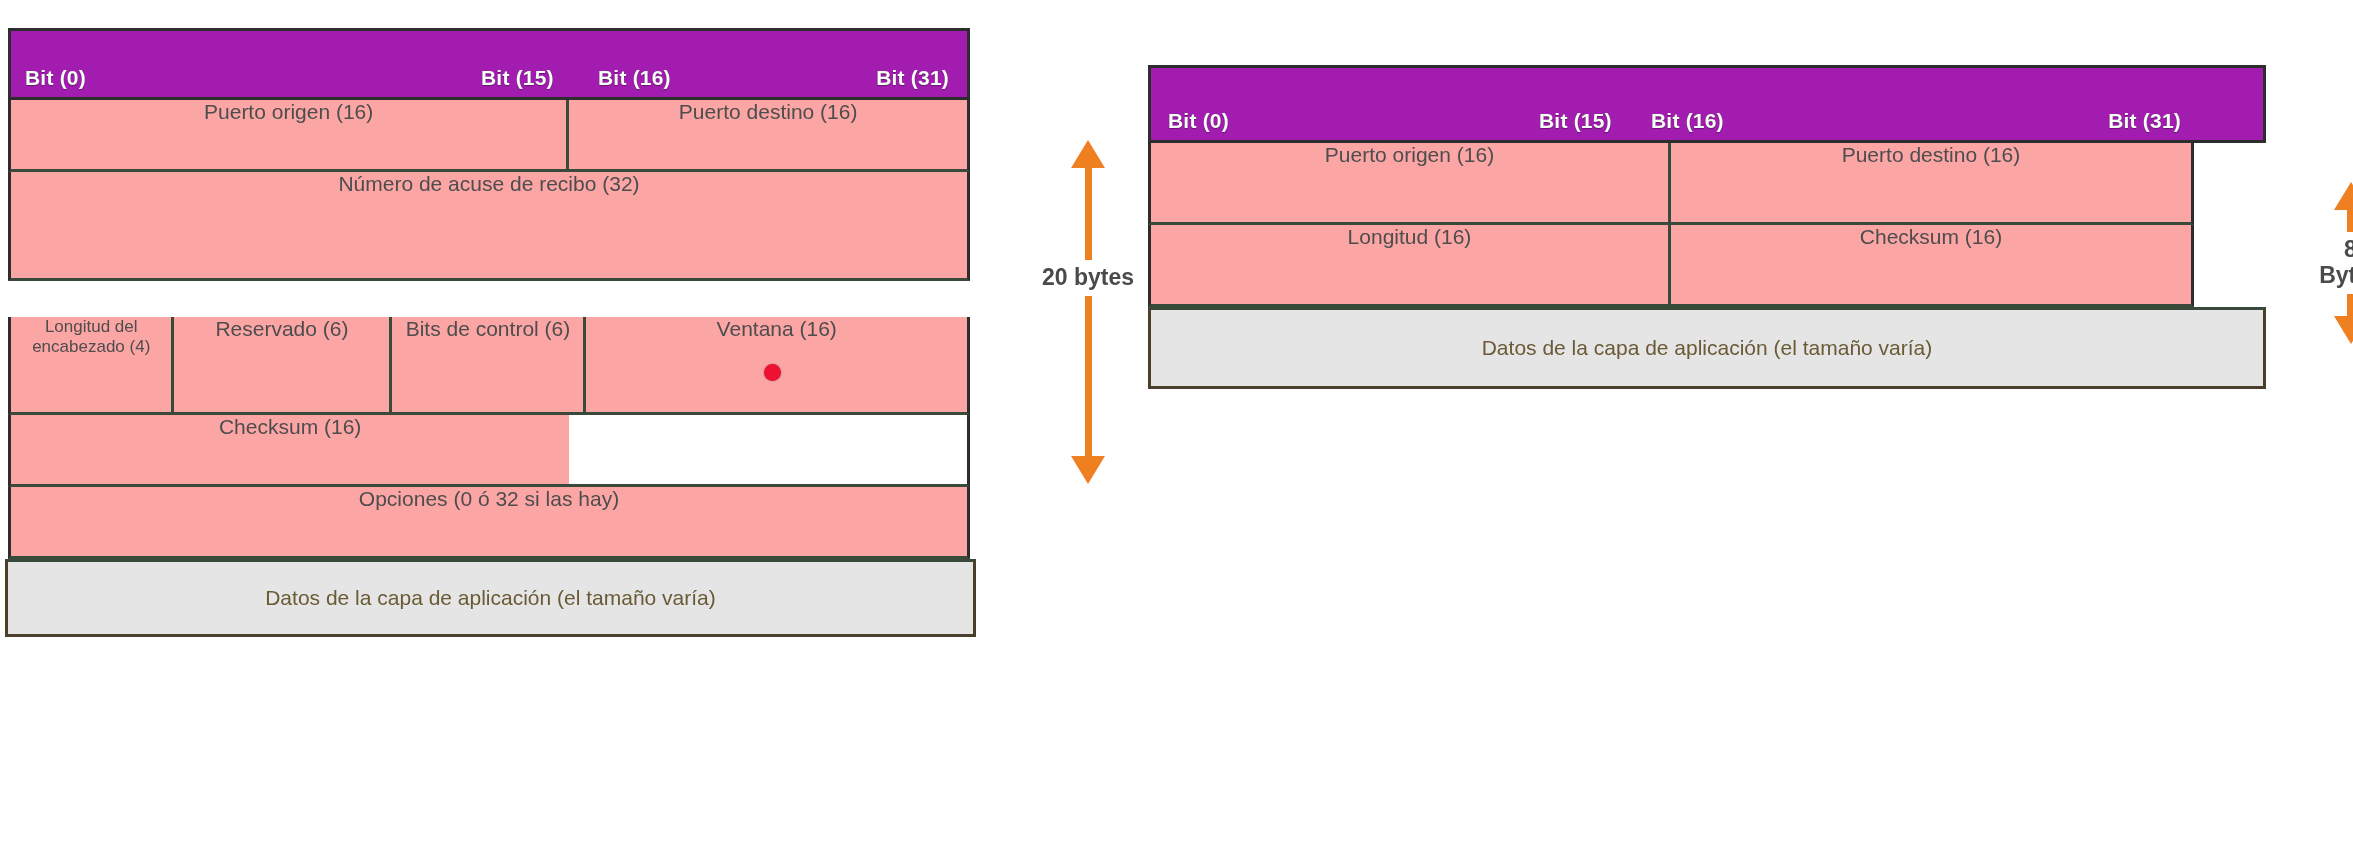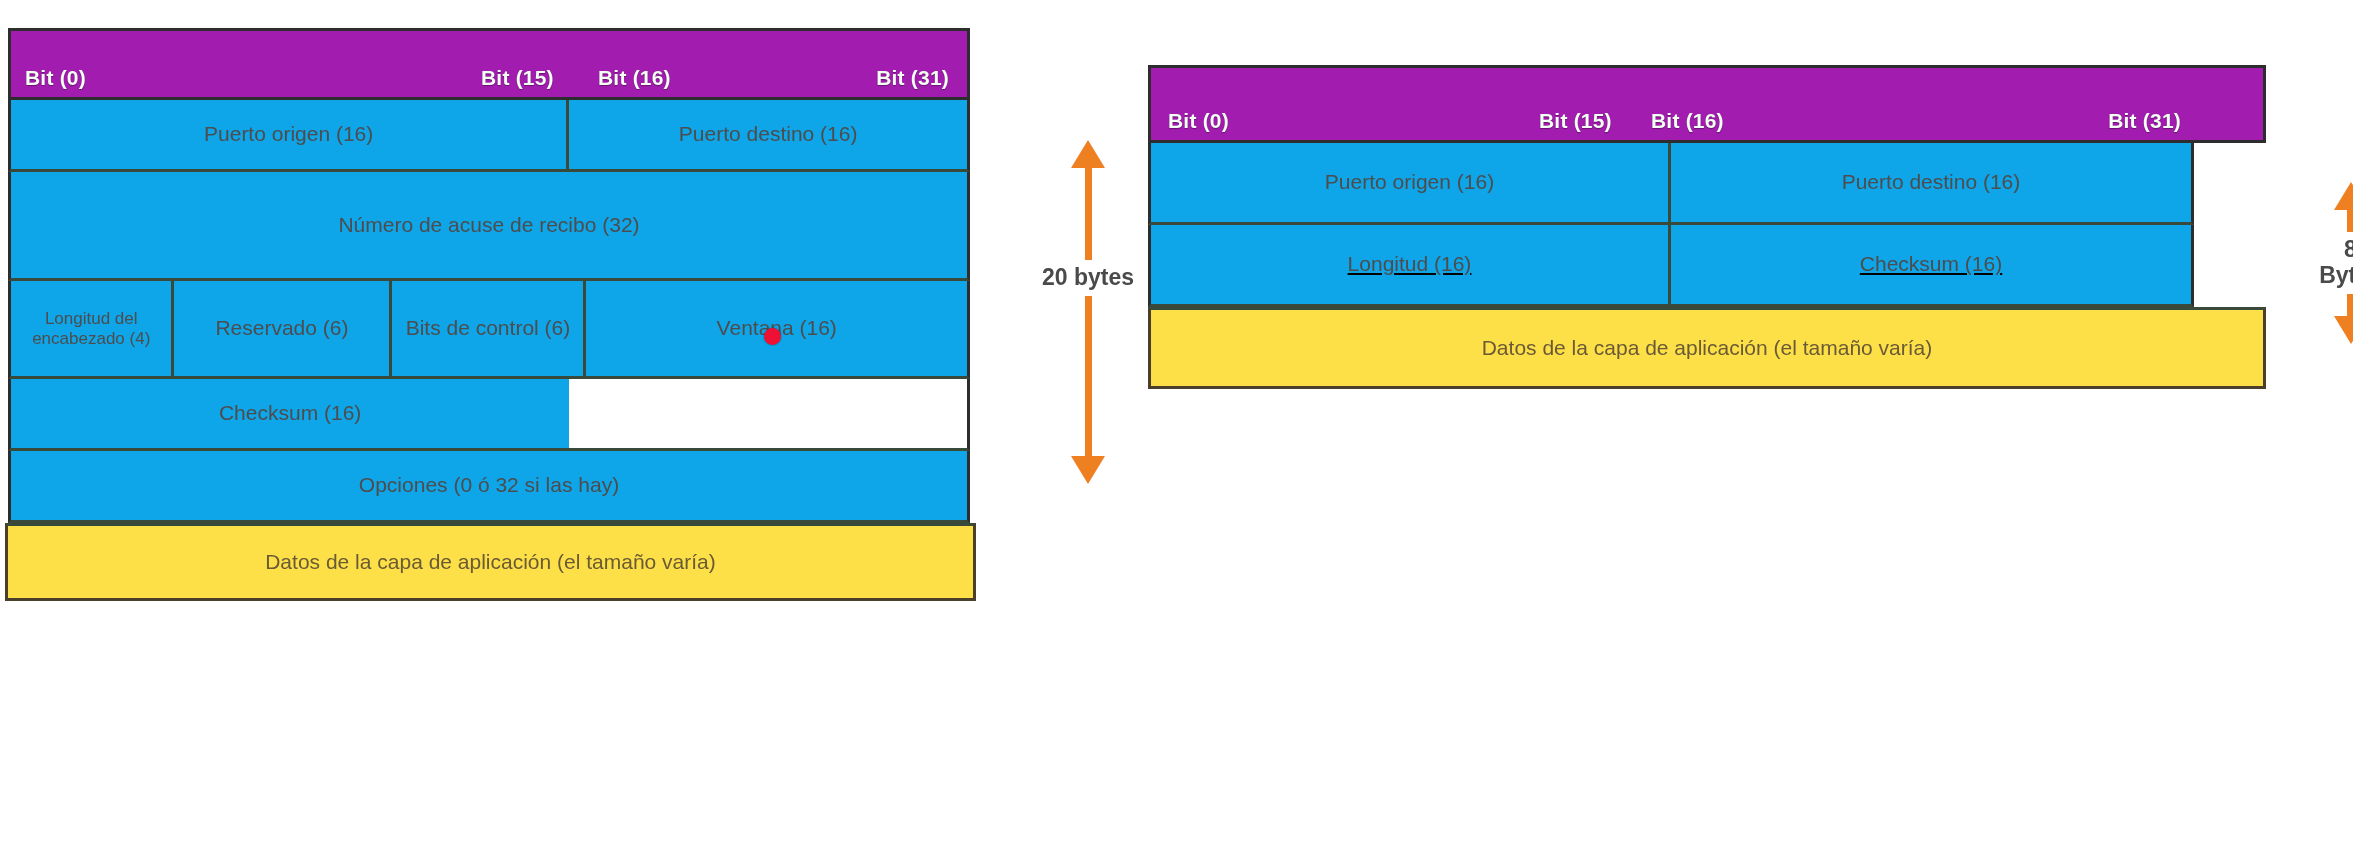--- a/index.html
+++ b/index.html
@@ -40,39 +40,39 @@
 
   .rowgrid {
     display: flex;
     box-sizing: border-box;
     border-left: 3px solid #2d2d2d;
     border-right: 3px solid #2d2d2d;
     border-bottom: 3px solid #3a4a3a;
   }
   .cell {
     box-sizing: border-box;
-    background: #0ea5e9;
+    background: #fca5a5;
     color: #4d4d4d;
     font-size: 21px;
     display: flex;
-    align-items: center;
+    align-items: flex-start;
     justify-content: center;
     text-align: center;
     line-height: 1.15;
     position: relative;
     border-right: 3px solid #3a4a3a;
     overflow: hidden;
   }
   .cell:last-child { border-right: none; }
   .cell.small { font-size: 17px; }
 
   
   .databand {
     box-sizing: border-box;
-    background: #fde047;
+    background: #e5e5e5;
     color: #6a5a36;
     font-size: 21px;
     display: flex;
     align-items: center;
     justify-content: center;
     border: 3px solid #4a3f2a;
     border-top-color: #3a4a3a;
   }
 
   
@@ -135,21 +135,21 @@
     </div>
   </div>
 
 
   <div class="rowgrid" style="height:109px;">
     <div class="cell" style="flex:1 1 auto;">
       <span>Número de acuse de recibo (32)</span>
     </div>
   </div>
 
-  <div class="rowgrid" style="height:98px;">
+  <div class="rowgrid" style="height:98px;margin-top:36px;">
     <div class="cell small" style="flex:0 0 17.1%;">
       <span>Longitud del encabezado (4)</span>
     </div>
     <div class="cell" style="flex:0 0 22.8%;">
       <span>Reservado (6)</span>
     </div>
     <div class="cell" style="flex:0 0 20.3%;">
       <span>Bits de control (6)</span>
     </div>
     <div class="cell" style="flex:1 1 auto;">
@@ -194,21 +194,21 @@
 
   <div class="rowgrid" style="height:82px; margin-right:72px;">
     <div class="cell" style="flex:0 0 50%;">
       <span>Puerto origen (16)</span>
     </div>
     <div class="cell" style="flex:1 1 auto;">
       <span>Puerto destino (16)</span>
     </div>
   </div>
 
-  <div class="rowgrid" style="height:82px; margin-right:72px;text-decoration:underline;">
+  <div class="rowgrid" style="height:82px; margin-right:72px;">
     <div class="cell" style="flex:0 0 50%;">
       <span>Longitud (16)</span>
     </div>
     <div class="cell" style="flex:1 1 auto;">
       <span>Checksum (16)</span>
     </div>
   </div>
 
   <div class="databand" style="height:82px;">
     <span>Datos de la capa de aplicación (el tamaño varía)</span>

